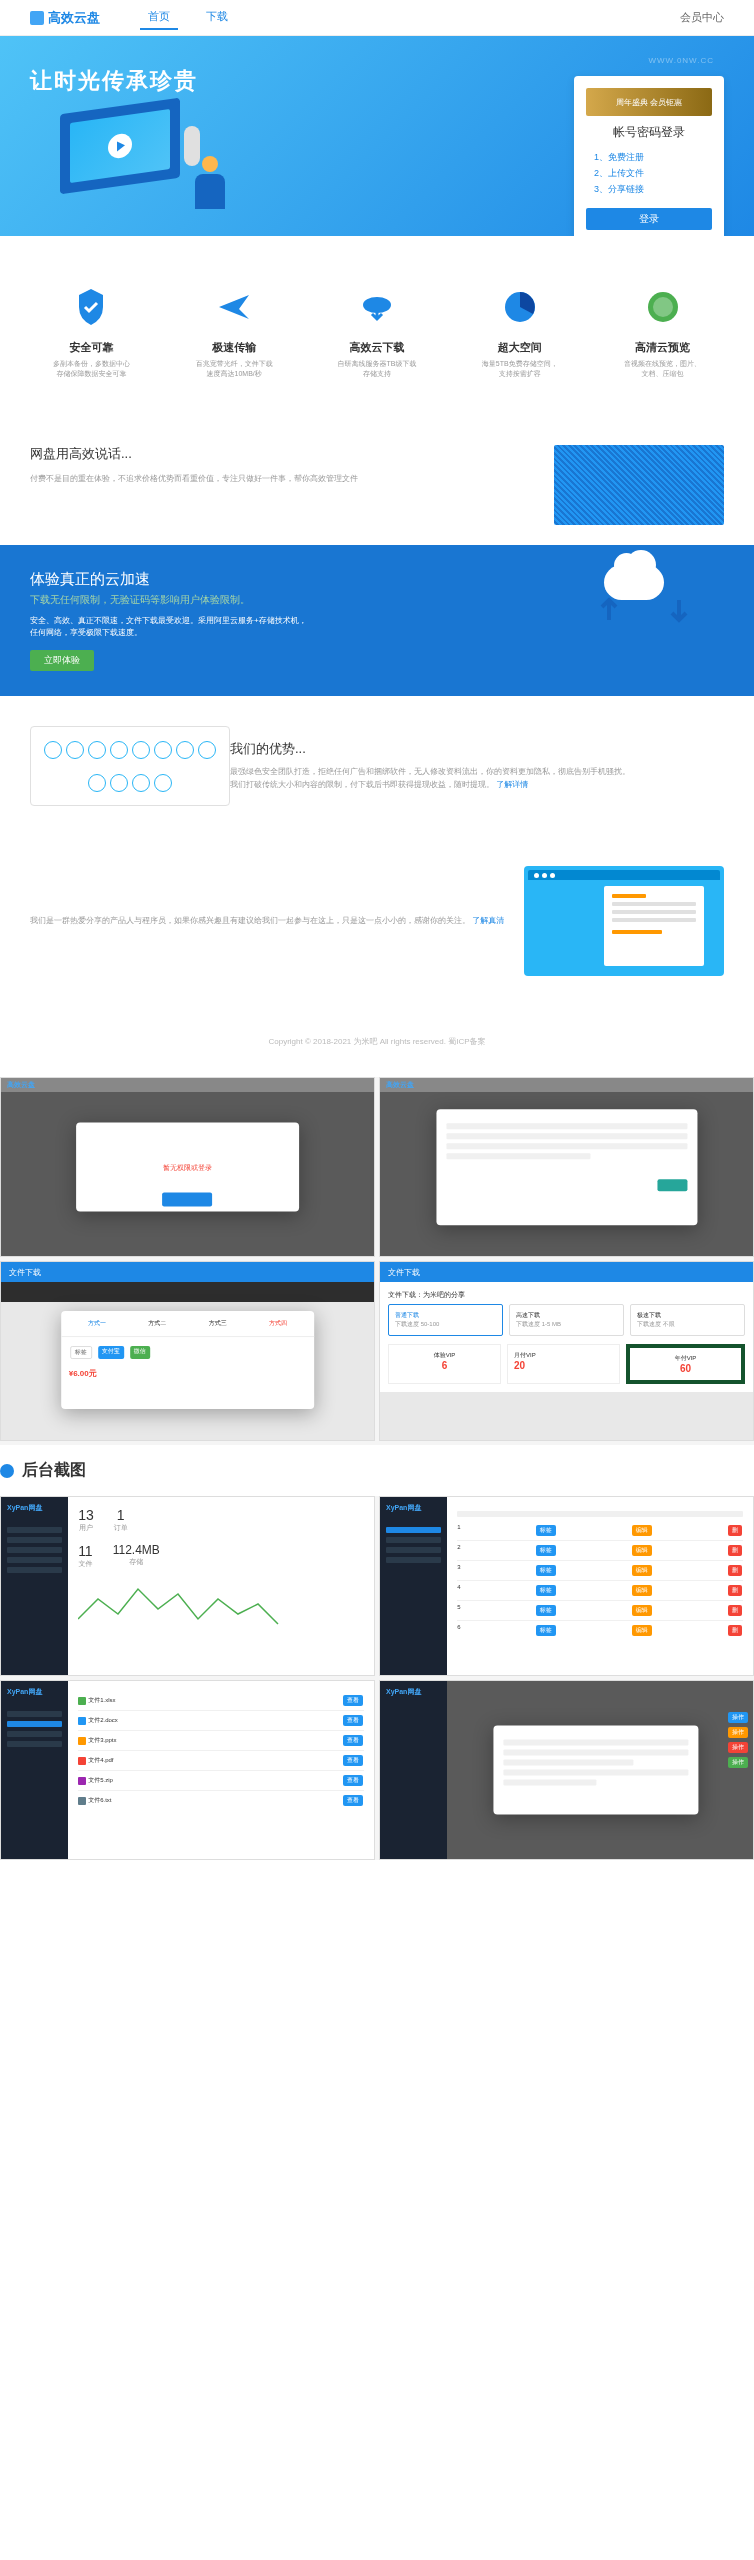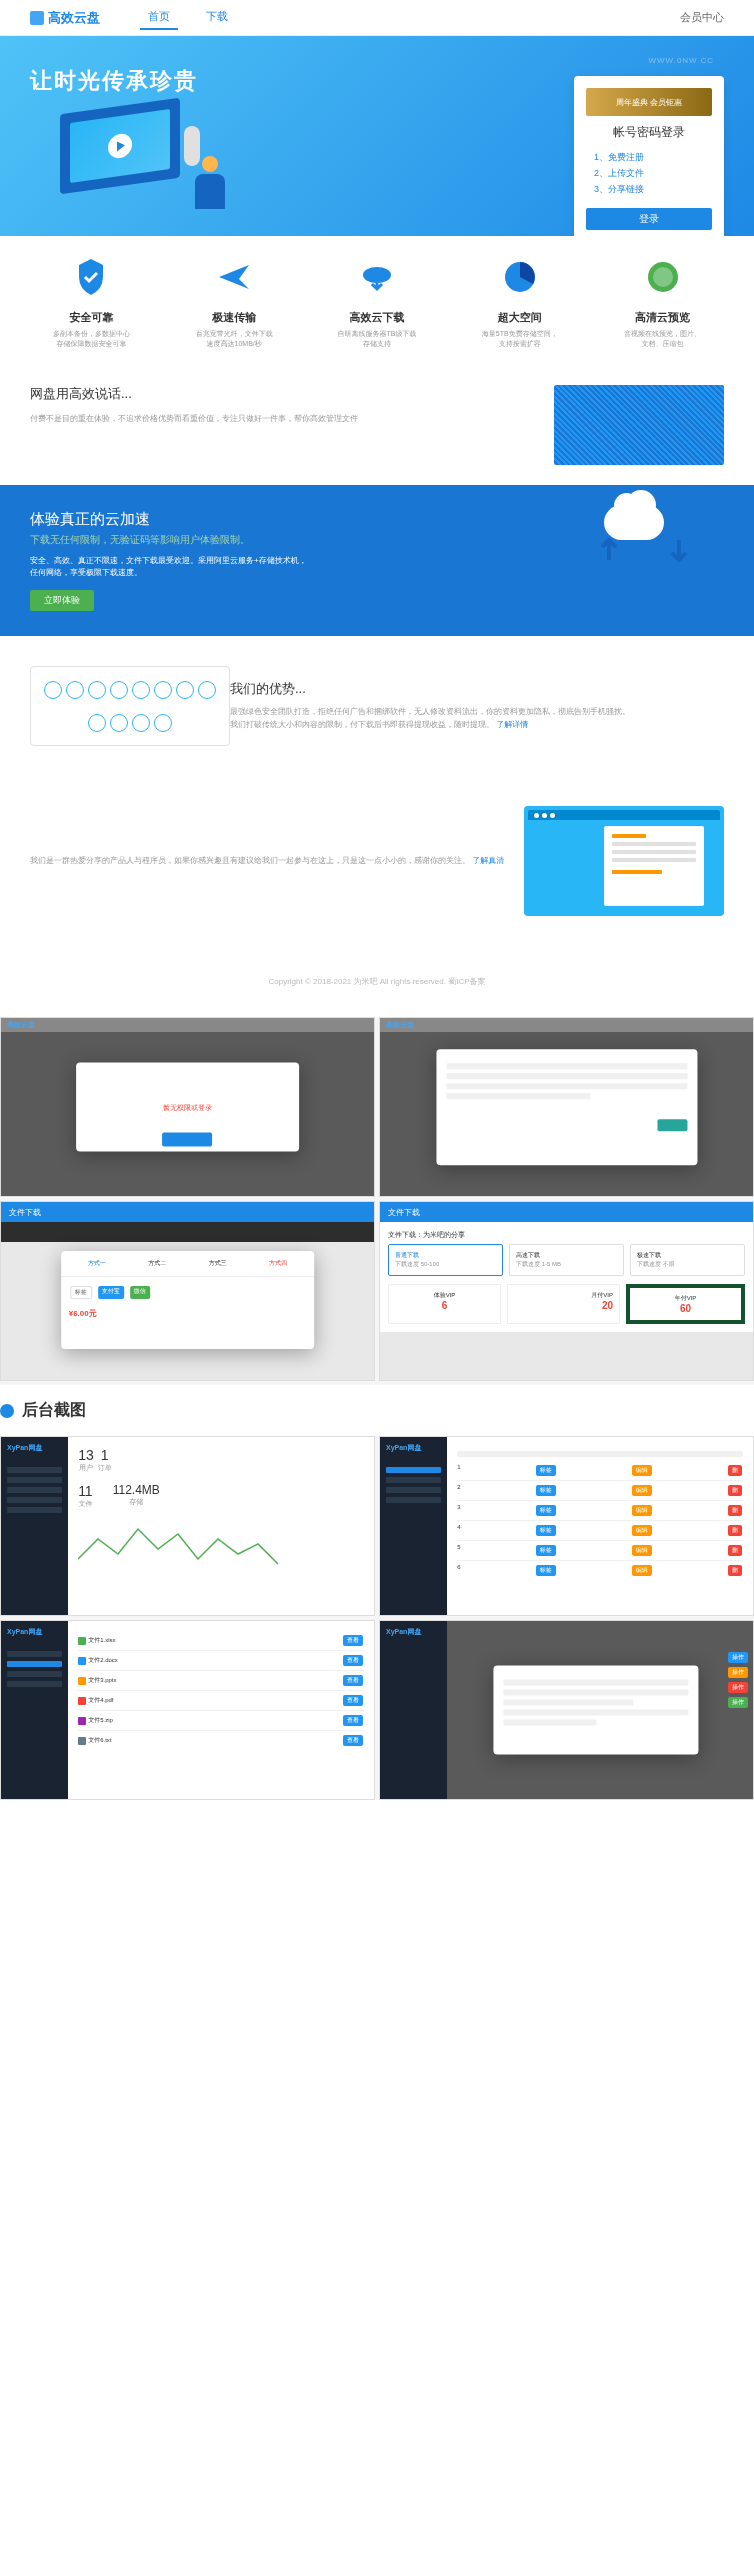--- a/index.html
+++ b/index.html
@@ -22,21 +22,21 @@
 .person-head{width:16px;height:16px;background:#ffb74d;border-radius:50%;margin:0 auto}
 .person-body{width:30px;height:35px;background:#1565c0;border-radius:8px 8px 0 0;margin:2px auto 0}
 .mic{width:16px;height:40px;background:#e0e0e0;border-radius:8px;position:absolute;right:80px;top:30px}
 .login-card{position:absolute;right:30px;top:40px;width:150px;background:#fff;border-radius:4px;padding:12px;box-shadow:0 2px 8px rgba(0,0,0,0.1)}
 .login-ad{height:28px;background:linear-gradient(90deg,#d4a84b,#8b6914);border-radius:2px;margin-bottom:8px;color:#fff;font-size:8px;display:flex;align-items:center;justify-content:center;position:relative}
 .login-title{font-size:12px;text-align:center;margin-bottom:8px;color:#333}
 .login-steps{font-size:9px;color:#1e88e5;line-height:1.8;margin-bottom:10px;padding-left:8px}
 .btn{width:100%;height:22px;border:none;border-radius:2px;font-size:10px;color:#fff;cursor:pointer;margin-bottom:6px}
 .btn-primary{background:#1e88e5}
 .btn-outline{background:#fff;border:1px solid #1e88e5;color:#1e88e5}
-.features{display:flex;justify-content:space-around;padding:16px 20px;background:#fff}
+.features{display:flex;justify-content:space-around;padding:46px 20px;background:#fff}
 .feature{text-align:center;width:80px}
 .feature-icon{width:50px;height:50px;margin:0 auto 8px;border-radius:8px;display:flex;align-items:center;justify-content:center}
 .feature-title{font-size:11px;font-weight:bold;margin-bottom:4px}
 .feature-desc{font-size:7px;color:#999;line-height:1.4}
 .section{padding:20px 30px}
 .section-title{font-size:13px;margin-bottom:10px}
 .section-desc{font-size:8px;color:#999;line-height:1.6}
 .pattern-right{float:right;width:170px;height:80px;background:repeating-linear-gradient(45deg,#2196f3,#2196f3 2px,#1976d2 2px,#1976d2 4px);border-radius:2px}
 .accel{background:#1976d2;padding:25px 30px;color:#fff;position:relative}
 .accel-title{font-size:15px;margin-bottom:4px}
@@ -314,21 +314,21 @@
           <div style="flex:1;border:1px solid #ddd;padding:6px;border-radius:2px;font-size:6px">
               <div>极速下载</div>
               <div style="color:#999">下载速度 不限</div>
             </div>
         </div>
         <div style="display:flex;gap:6px">
           <div style="flex:1;border:1px solid #eee;padding:6px;text-align:center;font-size:6px">
               <div>体验VIP</div>
               <div style="color:#f44336;font-weight:bold;font-size:10px">6</div>
             </div>
-          <div style="flex:1;border:1px solid #eee;padding:6px;text-align:right;font-size:6px">
+          <div style="flex:1;border:1px solid #eee;padding:6px;text-align:left;font-size:6px">
               <div>月付VIP</div>
               <div style="color:#f44336;font-weight:bold;font-size:10px">20</div>
             </div>
           <div style="flex:1;border:4px solid #14532d;padding:6px;text-align:center;font-size:6px">
               <div>年付VIP</div>
               <div style="color:#f44336;font-weight:bold;font-size:10px">60</div>
             </div>
         </div>
       </div>
     </div>
@@ -347,21 +347,21 @@
         <div style="color:#42a5f5;font-size:7px;padding:6px;font-weight:bold">XyPan网盘</div>
         <div style="padding:4px 6px">
             <div class="shot-bar" style="background:#2a3a4a"></div>
             <div class="shot-bar" style="background:#2a3a4a"></div>
             <div class="shot-bar" style="background:#2a3a4a"></div>
             <div class="shot-bar" style="background:#2a3a4a"></div>
             <div class="shot-bar" style="background:#2a3a4a"></div>
           </div>
       </div>
       <div class="shot-main">
-        <div style="display:flex;gap:4px;font-size:7px;margin-bottom:10px">
+        <div style="display:flex;gap:20px;font-size:7px;margin-bottom:10px">
           <div style="text-align:center">
               <div style="font-size:14px">13</div>
               <div style="color:#999">用户</div>
             </div>
           <div style="text-align:center">
               <div style="font-size:14px">1</div>
               <div style="color:#999">订单</div>
             </div>
         </div>
         <div style="display:flex;gap:20px;font-size:7px;margin-bottom:10px">

